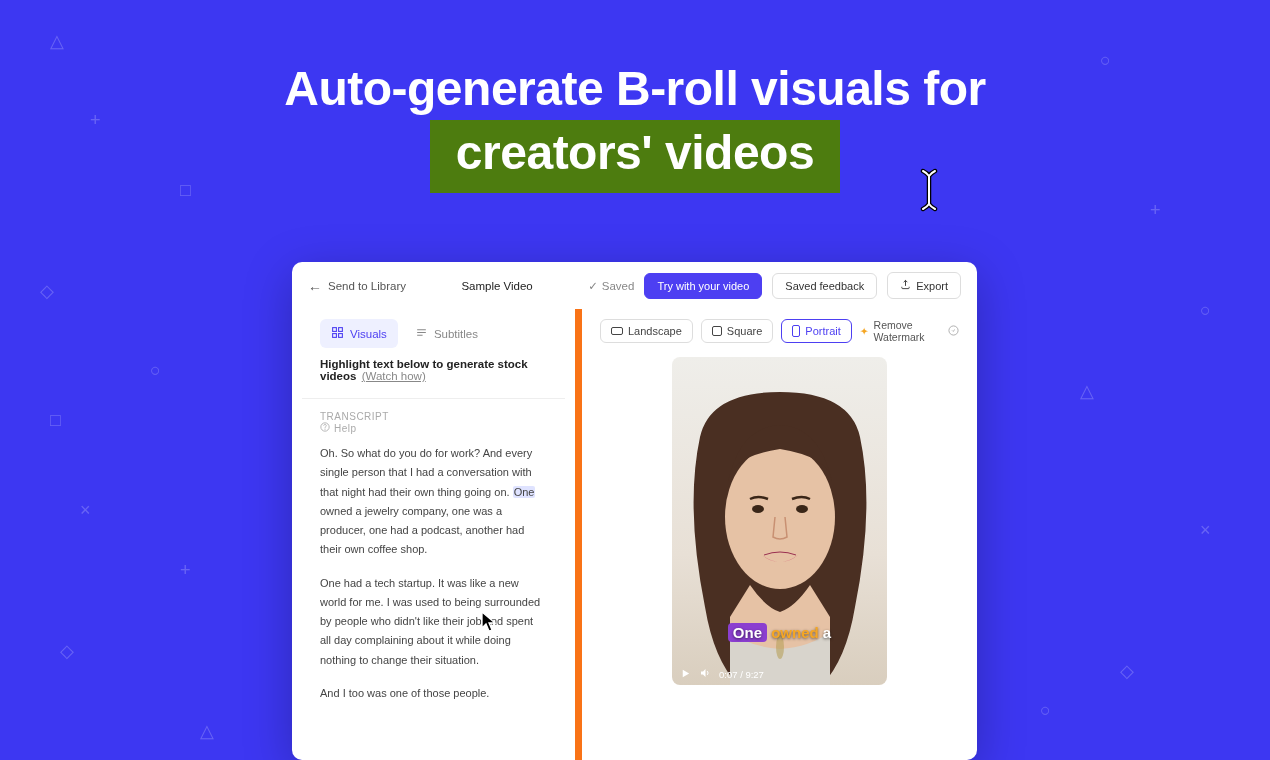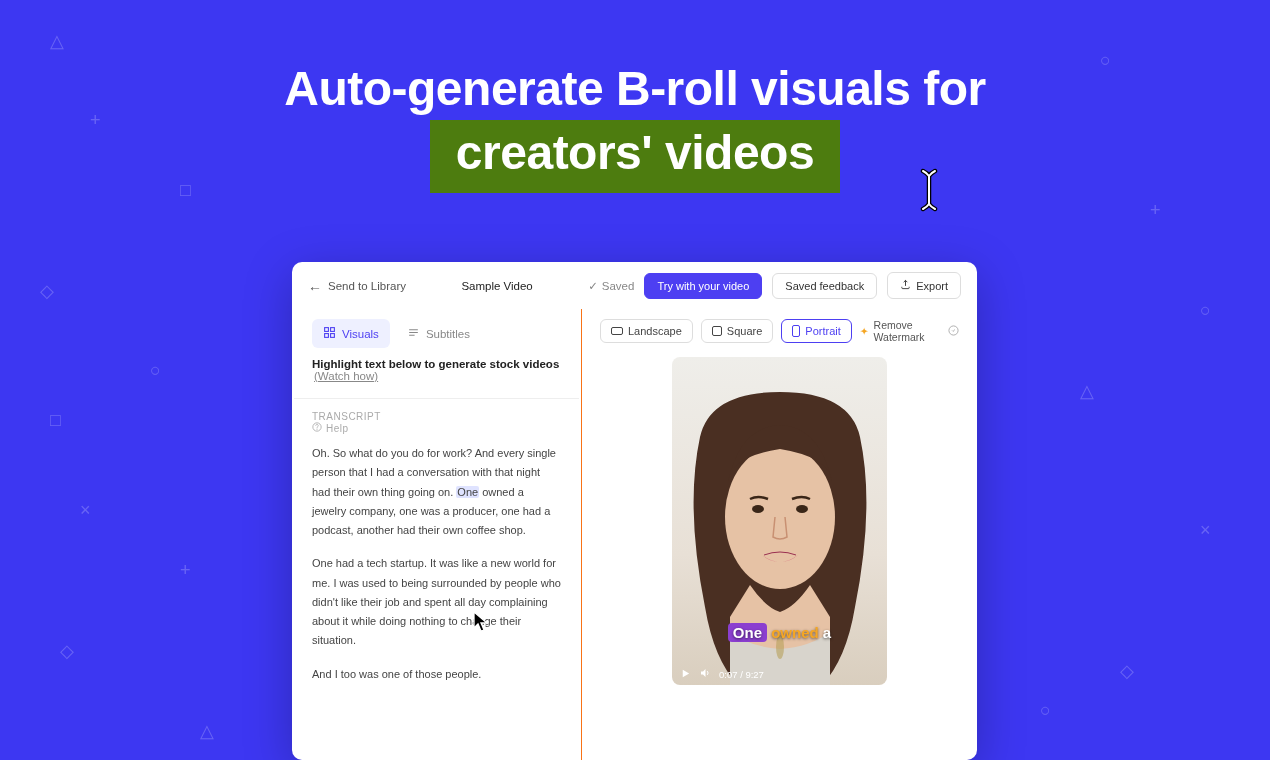--- a/index.html
+++ b/index.html
@@ -76,22 +76,22 @@
     border-color: #4d3ff2;
     color: #fff;
   }
   .body-row {
     display: flex;
     flex: 1;
     min-height: 0;
   }
   .left-col {
     width: 290px;
-    border-right: 1px solid #f97316;
-    padding: 10px 20px 0;
+    border-right: 7px solid #f97316;
+    padding: 10px 28px 0;
     display: flex;
     flex-direction: column;
   }
   .tabs { display: flex; gap: 6px; margin-bottom: 10px; }
   .tab {
     display: flex; align-items: center; gap: 6px;
     padding: 7px 11px;
     font-size: 11.5px;
     border-radius: 6px;
     cursor: pointer;

